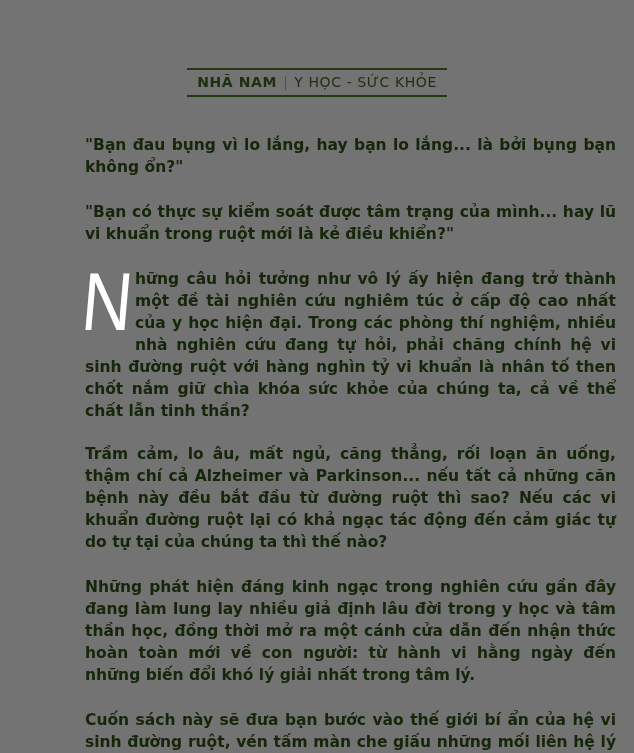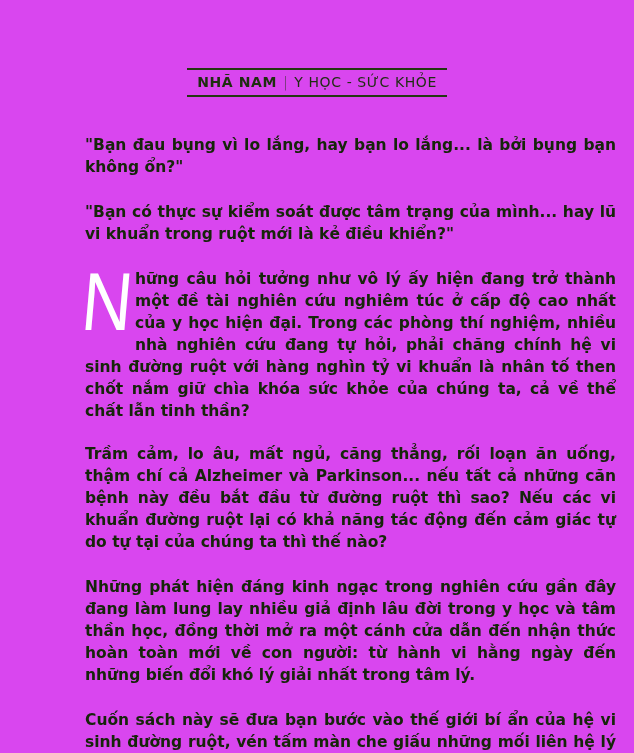--- a/index.html
+++ b/index.html
@@ -10,21 +10,21 @@
     width: 634px;
     height: 753px;
     background: #90C73D;
     overflow: hidden;
     font-family: "DejaVu Sans", sans-serif;
   }
   .cover {
     position: relative;
     width: 634px;
     height: 753px;
-    background: #d946ef;
+    background: #737373;
   }
   .content-col {
     margin-left: 85px;
     width: 531px;
   }
   
   .header-wrap {
     padding-top: 68px;
     text-align: center;
   }
@@ -93,21 +93,21 @@
   <div class="content-col">
 
     <p class="textblock quote-1">"Bạn đau bụng vì lo lắng, hay bạn lo lắng... là bởi bụng bạn không ổn?"</p>
 
     <p class="textblock">"Bạn có thực sự kiểm soát được tâm trạng của mình... hay lũ vi khuẩn trong ruột mới là kẻ điều khiển?"</p>
 
     <p class="textblock para-drop">
       <span class="dropcap">N</span><span>hững câu hỏi tưởng như vô lý ấy hiện đang trở thành một đề tài nghiên cứu nghiêm túc ở cấp độ cao nhất của y học hiện đại. Trong các phòng thí nghiệm, nhiều nhà nghiên cứu đang tự hỏi, phải chăng chính hệ vi sinh đường ruột với hàng nghìn tỷ vi khuẩn là nhân tố then chốt nắm giữ chìa khóa sức khỏe của chúng ta, cả về thể chất lẫn tinh thần?</span>
     </p>
 
-    <p class="textblock">Trầm cảm, lo âu, mất ngủ, căng thẳng, rối loạn ăn uống, thậm chí cả Alzheimer và Parkinson... nếu tất cả những căn bệnh này đều bắt đầu từ đường ruột thì sao? Nếu các vi khuẩn đường ruột lại có khả năng tác động đến cảm giác tự do tự tại của chúng ta thì thế nào?</p>
+    <p class="textblock">Trầm cảm, lo âu, mất ngủ, căng thẳng, rối loạn ăn uống, thậm chí cả Alzheimer và Parkinson... nếu tất cả những căn bệnh này đều bắt đầu từ đường ruột thì sao? Nếu các vi khuẩn đường ruột lại có khả ngạc tác động đến cảm giác tự do tự tại của chúng ta thì thế nào?</p>
 
     <p class="textblock">Những phát hiện đáng kinh ngạc trong nghiên cứu gần đây đang làm lung lay nhiều giả định lâu đời trong y học và tâm thần học, đồng thời mở ra một cánh cửa dẫn đến nhận thức hoàn toàn mới về con người: từ hành vi hằng ngày đến những biến đổi khó lý giải nhất trong tâm lý.</p>
 
     <p class="textblock">Cuốn sách này sẽ đưa bạn bước vào thế giới bí ẩn của hệ vi sinh đường ruột, vén tấm màn che giấu những mối liên hệ lý thú chưa từng được biết đến giữa vi khuẩn đường ruột với não bộ con người.</p>
 
   </div>
 
 </div>
 
 </body></html>

